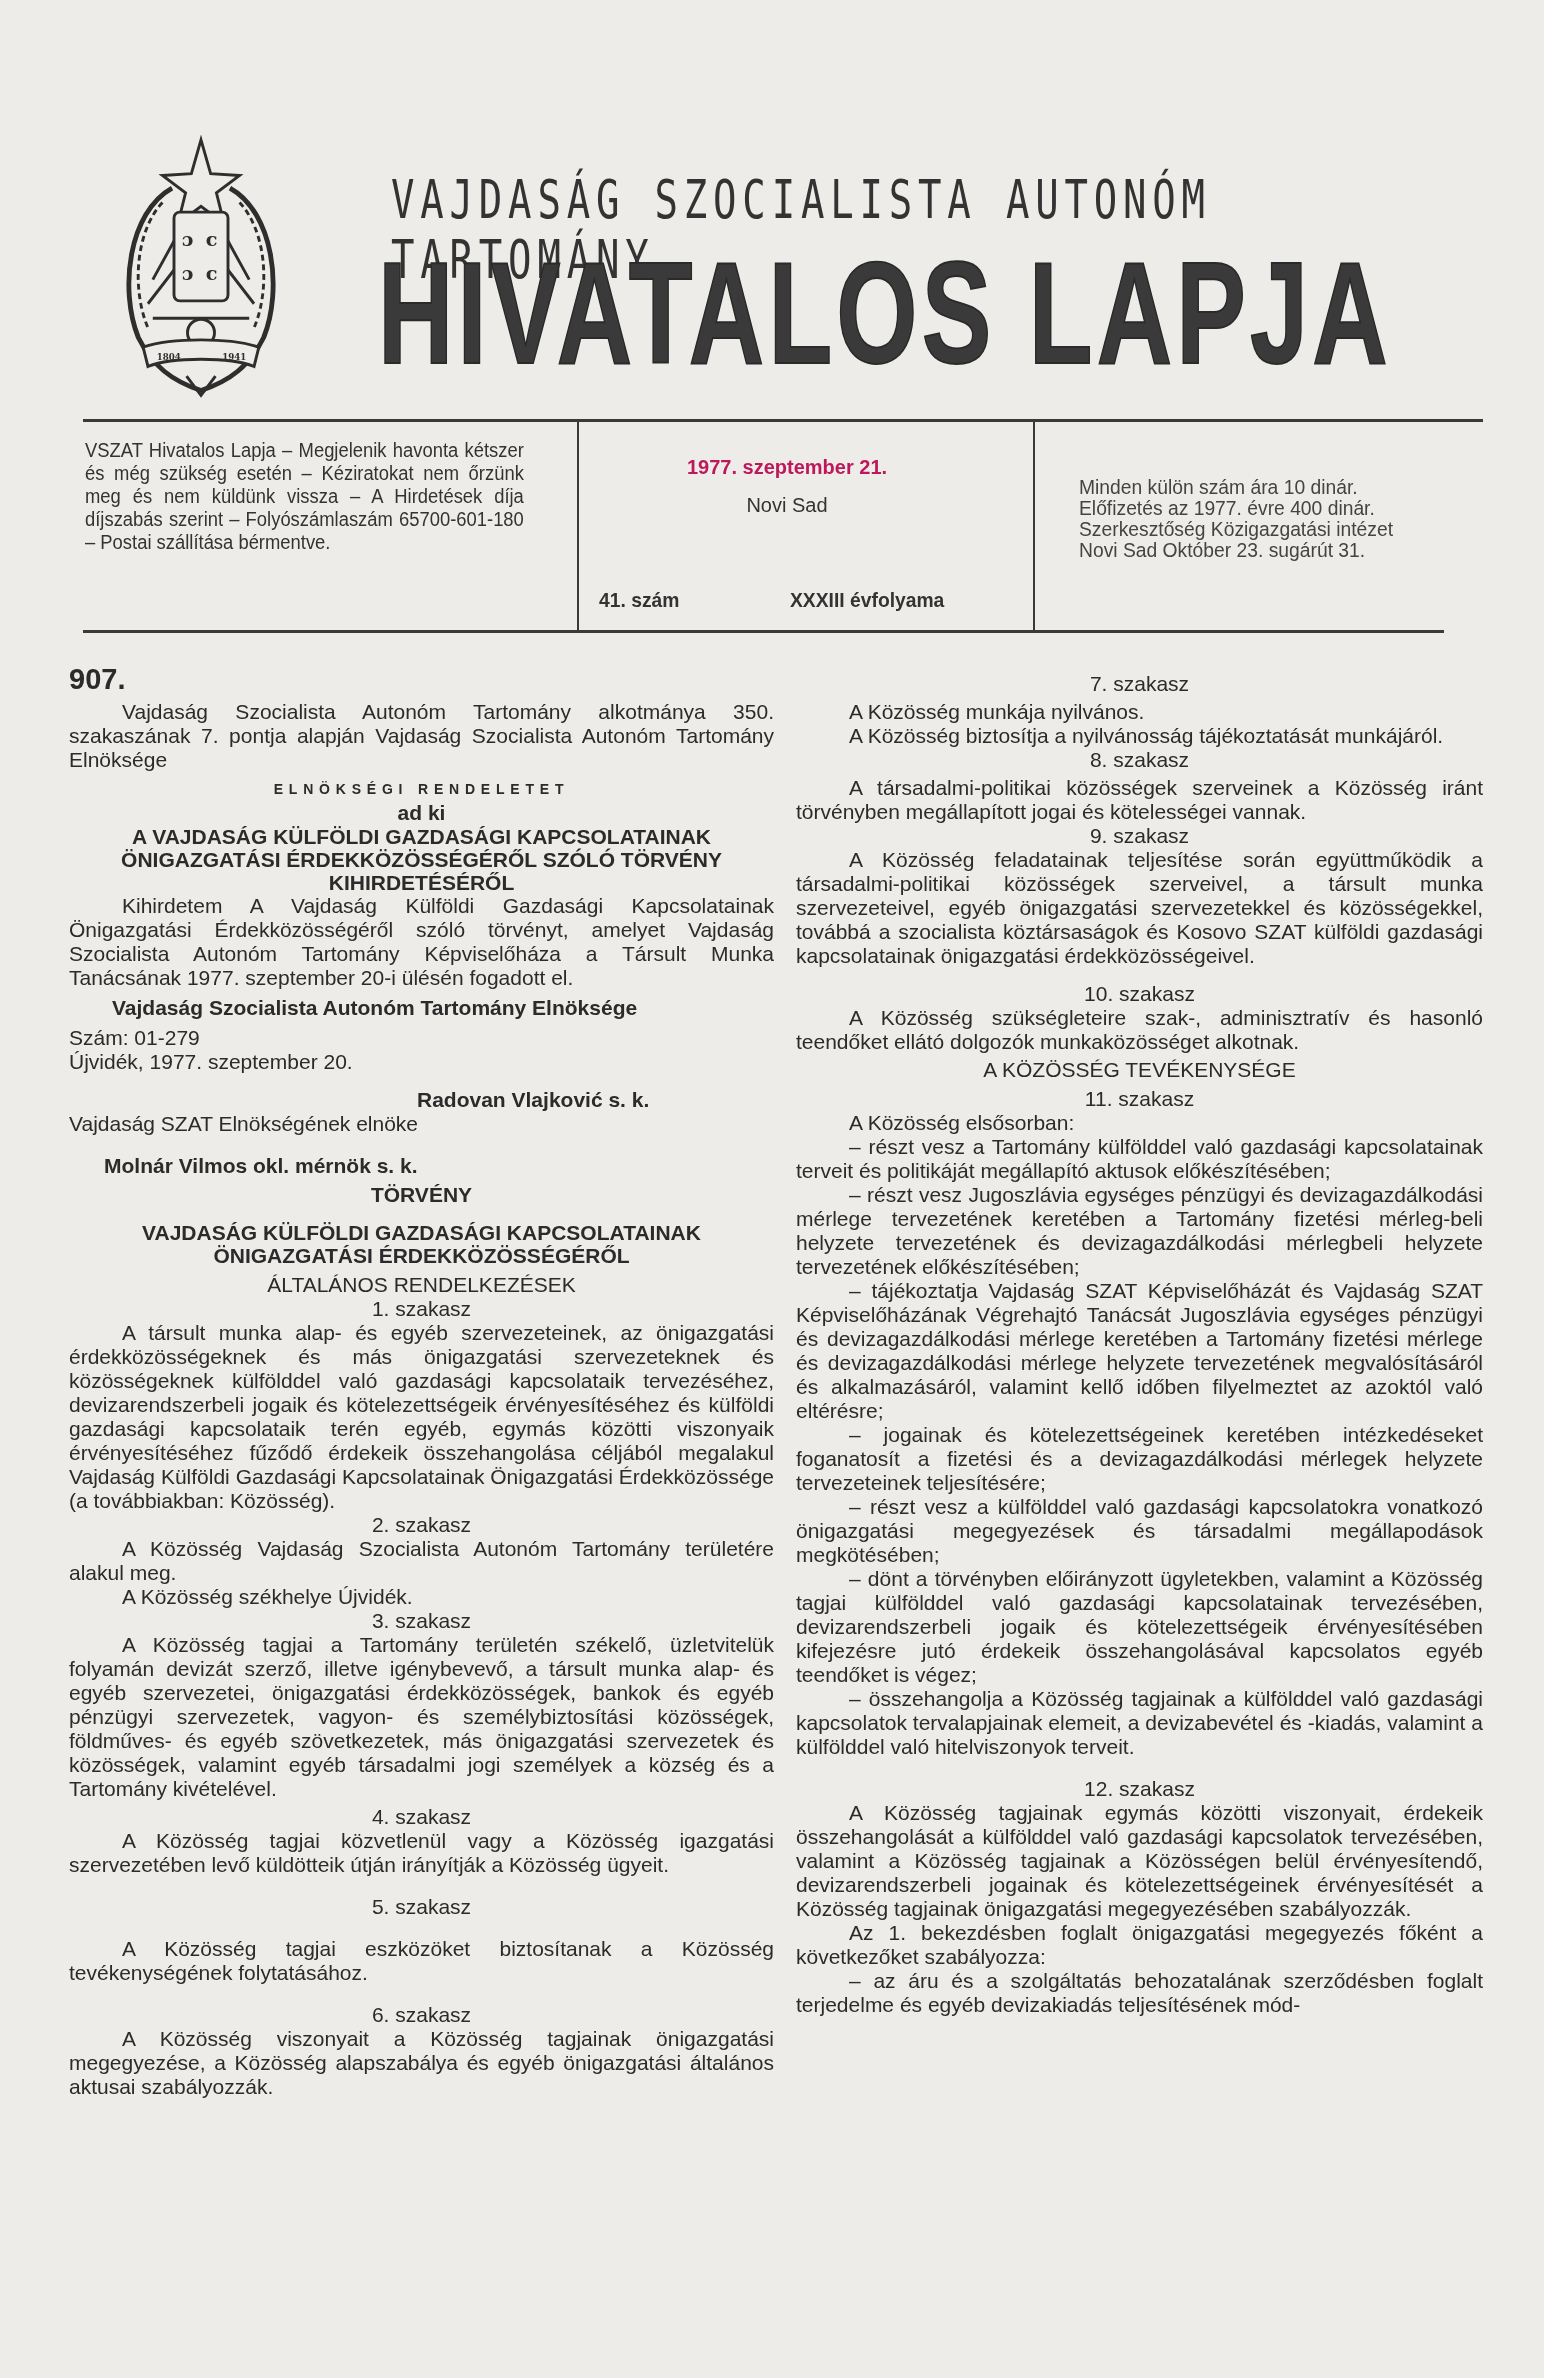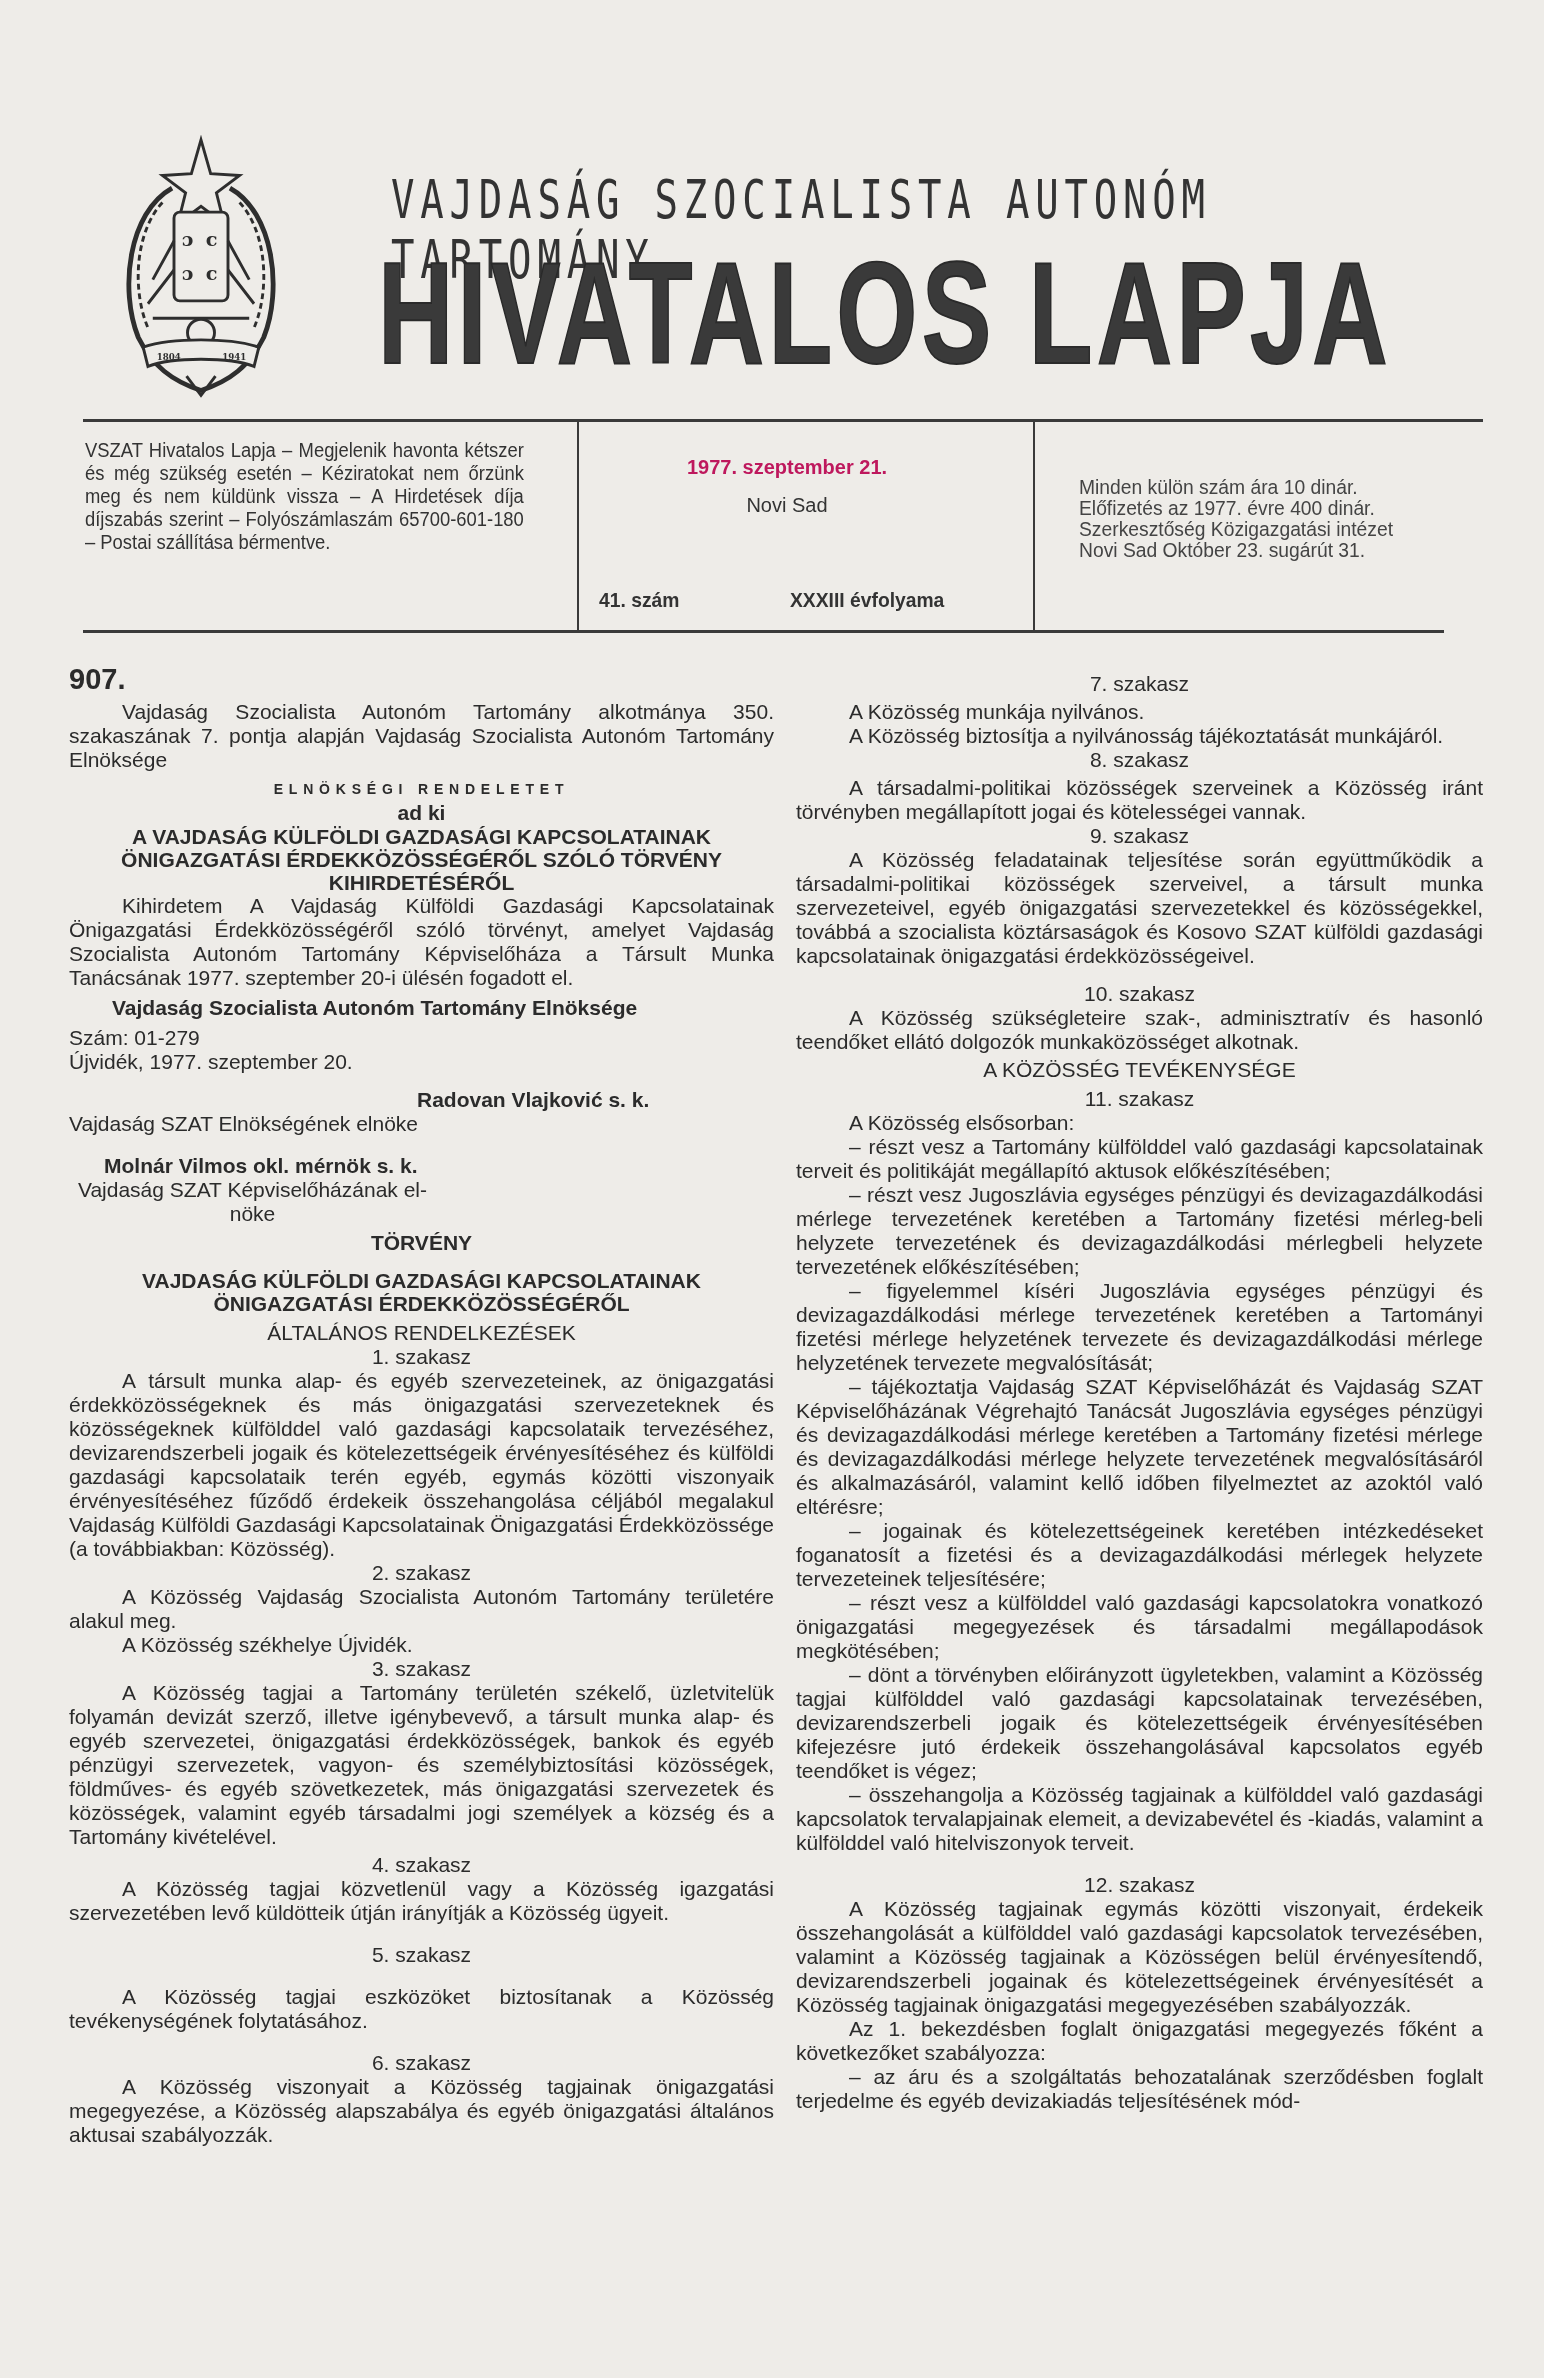--- a/index.html
+++ b/index.html
@@ -134,24 +134,20 @@
     <div class="c spaced gap6">ELNÖKSÉGI RENDELETET</div>
     <div class="c b">ad ki</div>
     <div class="head-bold">A VAJDASÁG KÜLFÖLDI GAZDASÁGI KAPCSOLATAINAK ÖNIGAZGATÁSI ÉRDEKKÖZÖSSÉGÉRŐL SZÓLÓ TÖRVÉNY KIHIRDETÉSÉRŐL</div>
     <div class="p">Kihirdetem A Vajdaság Külföldi Gazdasági Kapcsolatainak Önigazgatási Érdekközösségéről szóló törvényt, amelyet Vajdaság Szocialista Autonóm Tartomány Képviselőháza a Társult Munka Tanácsának 1977. szeptember 20-i ülésén fogadott el.</div>
     <div class="b gap6" style="padding-left:43px;">Vajdaság Szocialista Autonóm Tartomány Elnöksége</div>
     <div class="gap6">Szám: 01-279</div>
     <div>Újvidék, 1977. szeptember 20.</div>
     <div class="sig-name gap14">Radovan Vlajković s. k.</div>
     <div class="sig-title">Vajdaság SZAT Elnökségének elnöke</div>
     <div class="sig2-name gap20">Molnár Vilmos okl. mérnök s. k.</div>
-    <div class="sig2-title">
-      <div>Vajdaság SZAT Képviselőházának el-</div>
-      <div>nöke</div>
-    </div>
     <div class="c b gap6">TÖRVÉNY</div>
     <div class="head-bold gap14">VAJDASÁG KÜLFÖLDI GAZDASÁGI KAPCSOLATAINAK ÖNIGAZGATÁSI ÉRDEKKÖZÖSSÉGÉRŐL</div>
     <div class="c gap6">ÁLTALÁNOS RENDELKEZÉSEK</div>
 
     <div>
       <div class="sec">1. szakasz</div>
       <div class="p">A társult munka alap- és egyéb szervezeteinek, az önigazgatási érdekközösségeknek és más önigazgatási szervezeteknek és közösségeknek külfölddel való gazdasági kapcsolataik tervezéséhez, devizarendszerbeli jogaik és kötelezettségeik érvényesítéséhez és külföldi gazdasági kapcsolataik terén egyéb, egymás közötti viszonyaik érvényesítéséhez fűződő érdekeik összehangolása céljából megalakul Vajdaság Külföldi Gazdasági Kapcsolatainak Önigazgatási Érdekközössége (a továbbiakban: Közösség).</div>
     </div>
     <div>
       <div class="sec">2. szakasz</div>
@@ -194,21 +190,20 @@
       <div class="sec gap14">10. szakasz</div>
       <div class="p">A Közösség szükségleteire szak-, adminisztratív és hasonló teendőket ellátó dolgozók munkaközösséget alkotnak.</div>
     </div>
     <div class="c gap10">A KÖZÖSSÉG TEVÉKENYSÉGE</div>
 
     <div>
       <div class="sec gap6">11. szakasz</div>
       <div class="p">A Közösség elsősorban:</div>
       <div class="p dash">– részt vesz a Tartomány külfölddel való gazdasági kapcsolatainak terveit és politikáját megállapító aktusok előkészítésében;</div>
       <div class="p dash">– részt vesz Jugoszlávia egységes pénzügyi és devizagazdálkodási mérlege tervezetének keretében a Tartomány fizetési mérleg-beli helyzete tervezetének és devizagazdálkodási mérlegbeli helyzete tervezetének előkészítésében;</div>
-      <div class="p dash">– figyelemmel kíséri Jugoszlávia egységes pénzügyi és devizagazdálkodási mérlege tervezetének keretében a Tartományi fizetési mérlege helyzetének tervezete és devizagazdálkodási mérlege helyzetének tervezete megvalósítását;</div>
       <div class="p dash">– tájékoztatja Vajdaság SZAT Képviselőházát és Vajdaság SZAT Képviselőházának Végrehajtó Tanácsát Jugoszlávia egységes pénzügyi és devizagazdálkodási mérlege keretében a Tartomány fizetési mérlege és devizagazdálkodási mérlege helyzete tervezetének megvalósításáról és alkalmazásáról, valamint kellő időben filyelmeztet az azoktól való eltérésre;</div>
       <div class="p dash">– jogainak és kötelezettségeinek keretében intézkedéseket foganatosít a fizetési és a devizagazdálkodási mérlegek helyzete tervezeteinek teljesítésére;</div>
       <div class="p dash">– részt vesz a külfölddel való gazdasági kapcsolatokra vonatkozó önigazgatási megegyezések és társadalmi megállapodások megkötésében;</div>
       <div class="p dash">– dönt a törvényben előirányzott ügyletekben, valamint a Közösség tagjai külfölddel való gazdasági kapcsolatainak tervezésében, devizarendszerbeli jogaik és kötelezettségeik érvényesítésében kifejezésre jutó érdekeik összehangolásával kapcsolatos egyéb teendőket is végez;</div>
       <div class="p dash">– összehangolja a Közösség tagjainak a külfölddel való gazdasági kapcsolatok tervalapjainak elemeit, a devizabevétel és -kiadás, valamint a külfölddel való hitelviszonyok terveit.</div>
     </div>
 
     <div>
       <div class="sec gap20">12. szakasz</div>
       <div class="p">A Közösség tagjainak egymás közötti viszonyait, érdekeik összehangolását a külfölddel való gazdasági kapcsolatok tervezésében, valamint a Közösség tagjainak a Közösségen belül érvényesítendő, devizarendszerbeli jogainak és kötelezettségeinek érvényesítését a Közösség tagjainak önigazgatási megegyezésében szabályozzák.</div>

